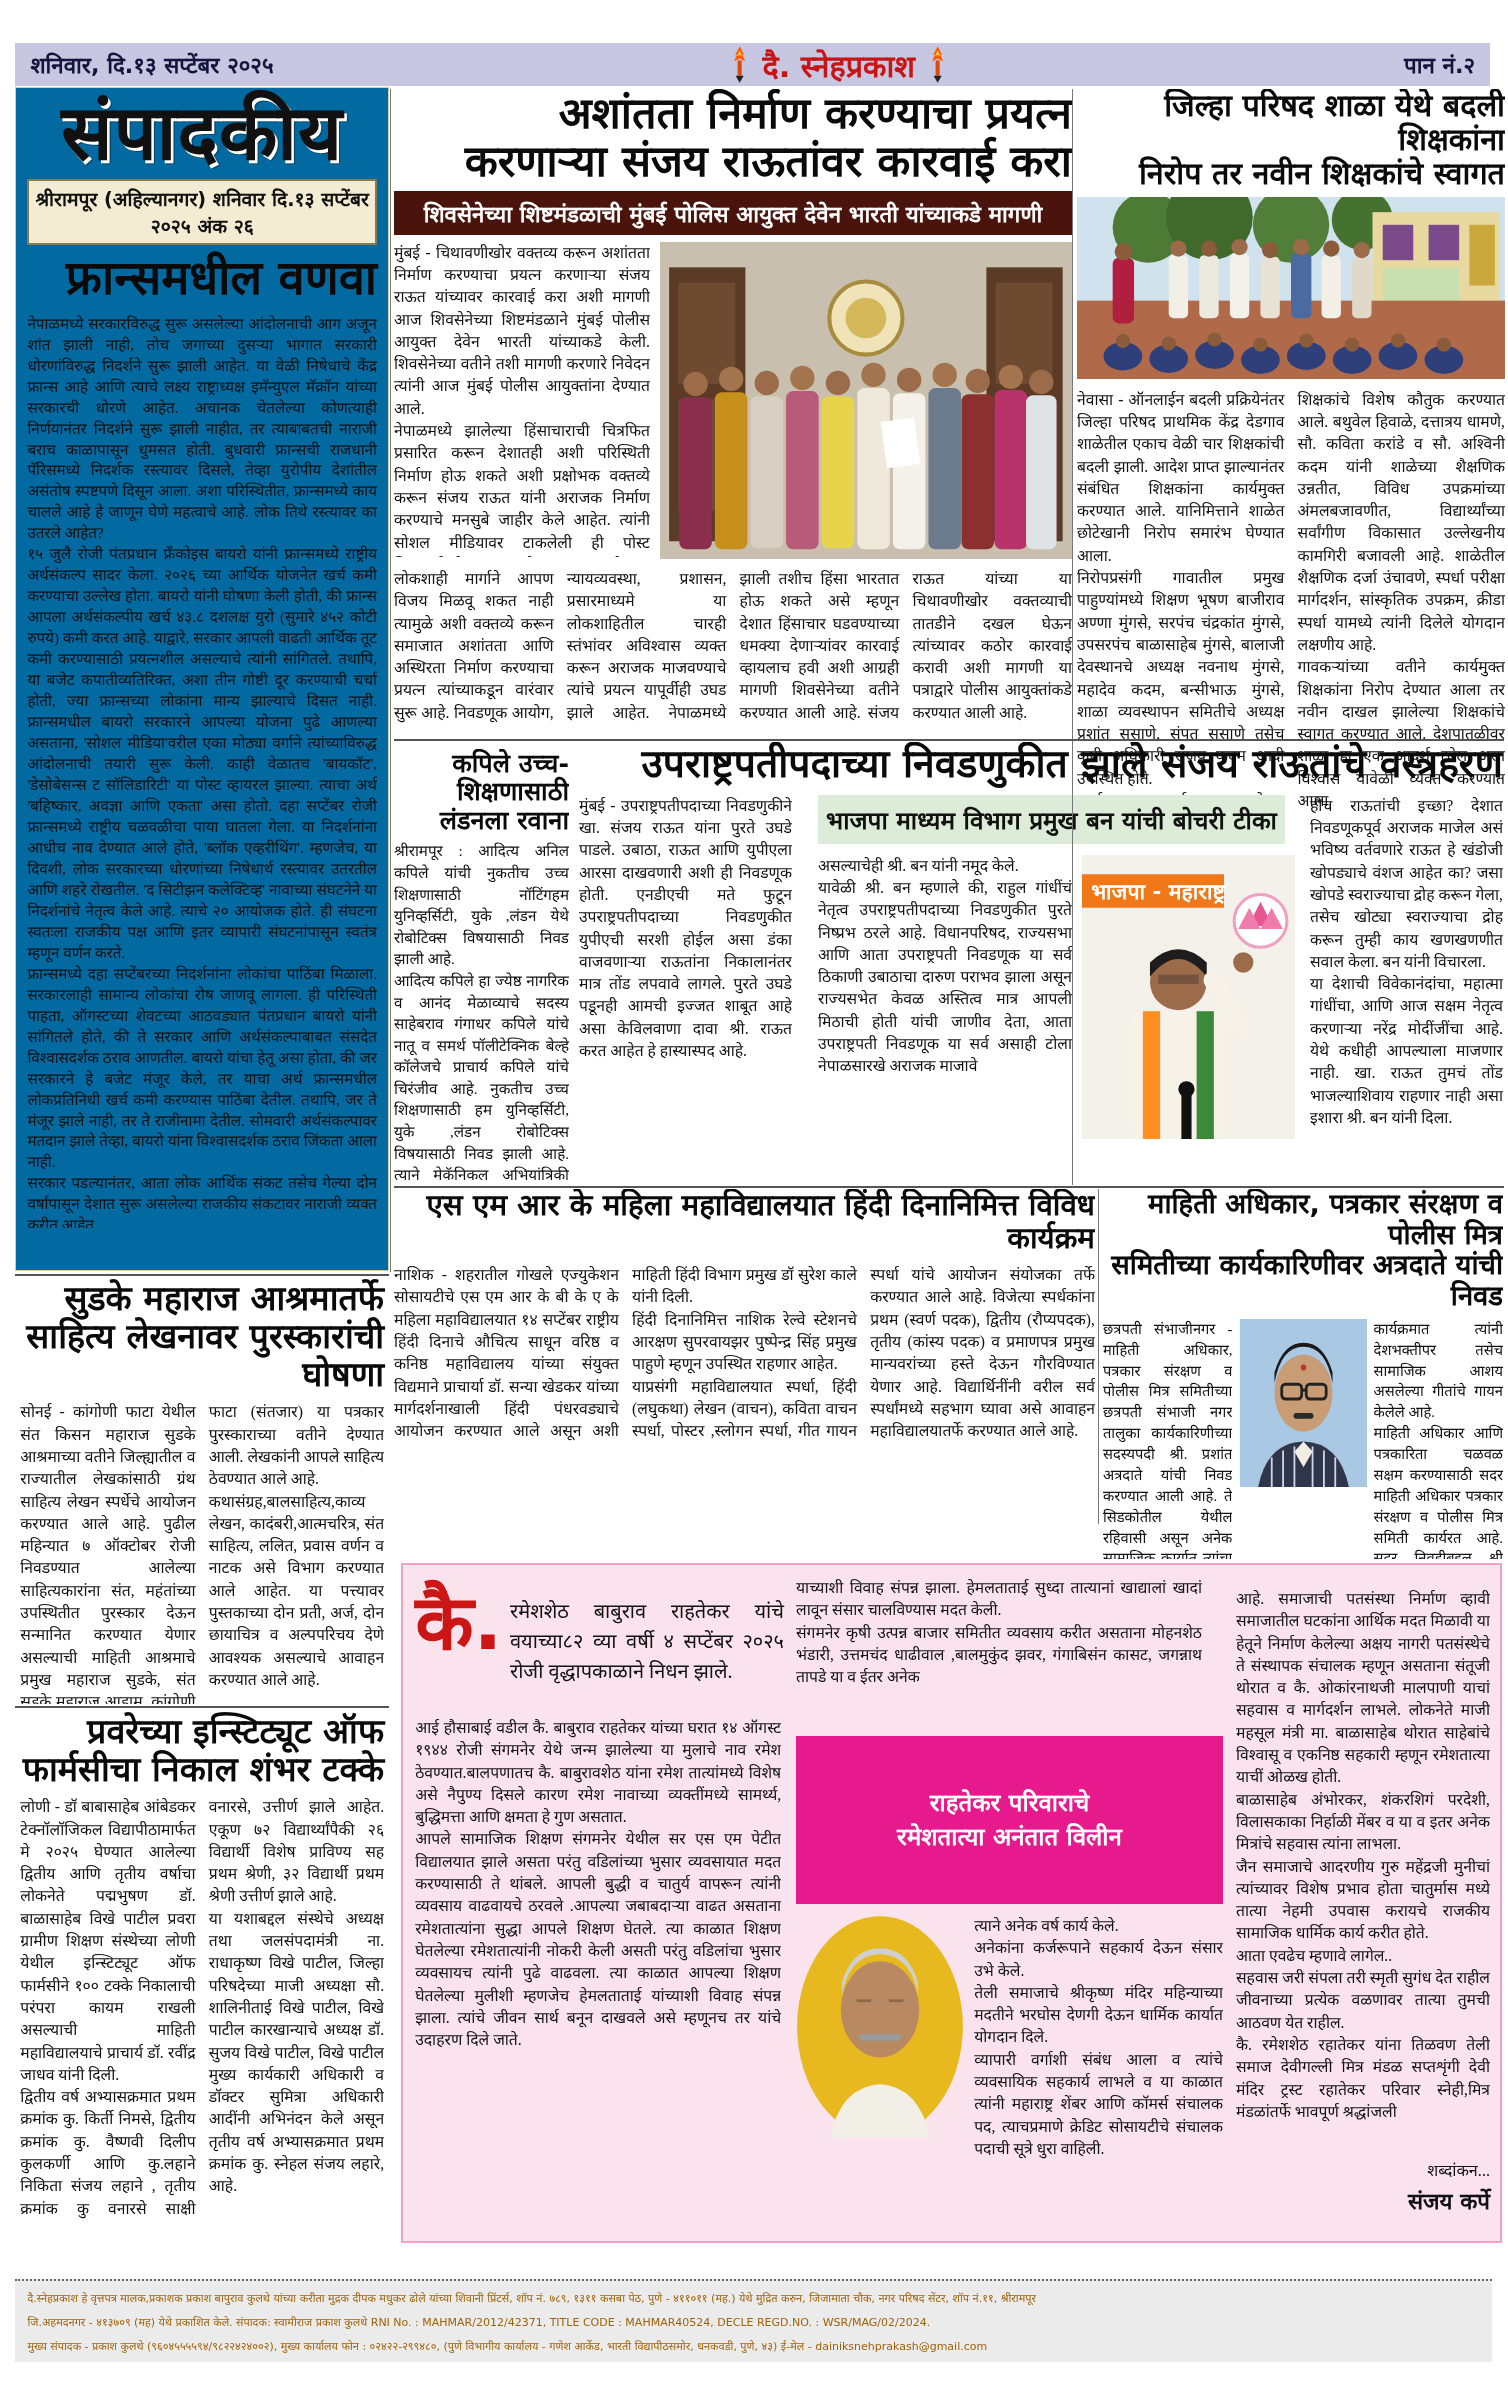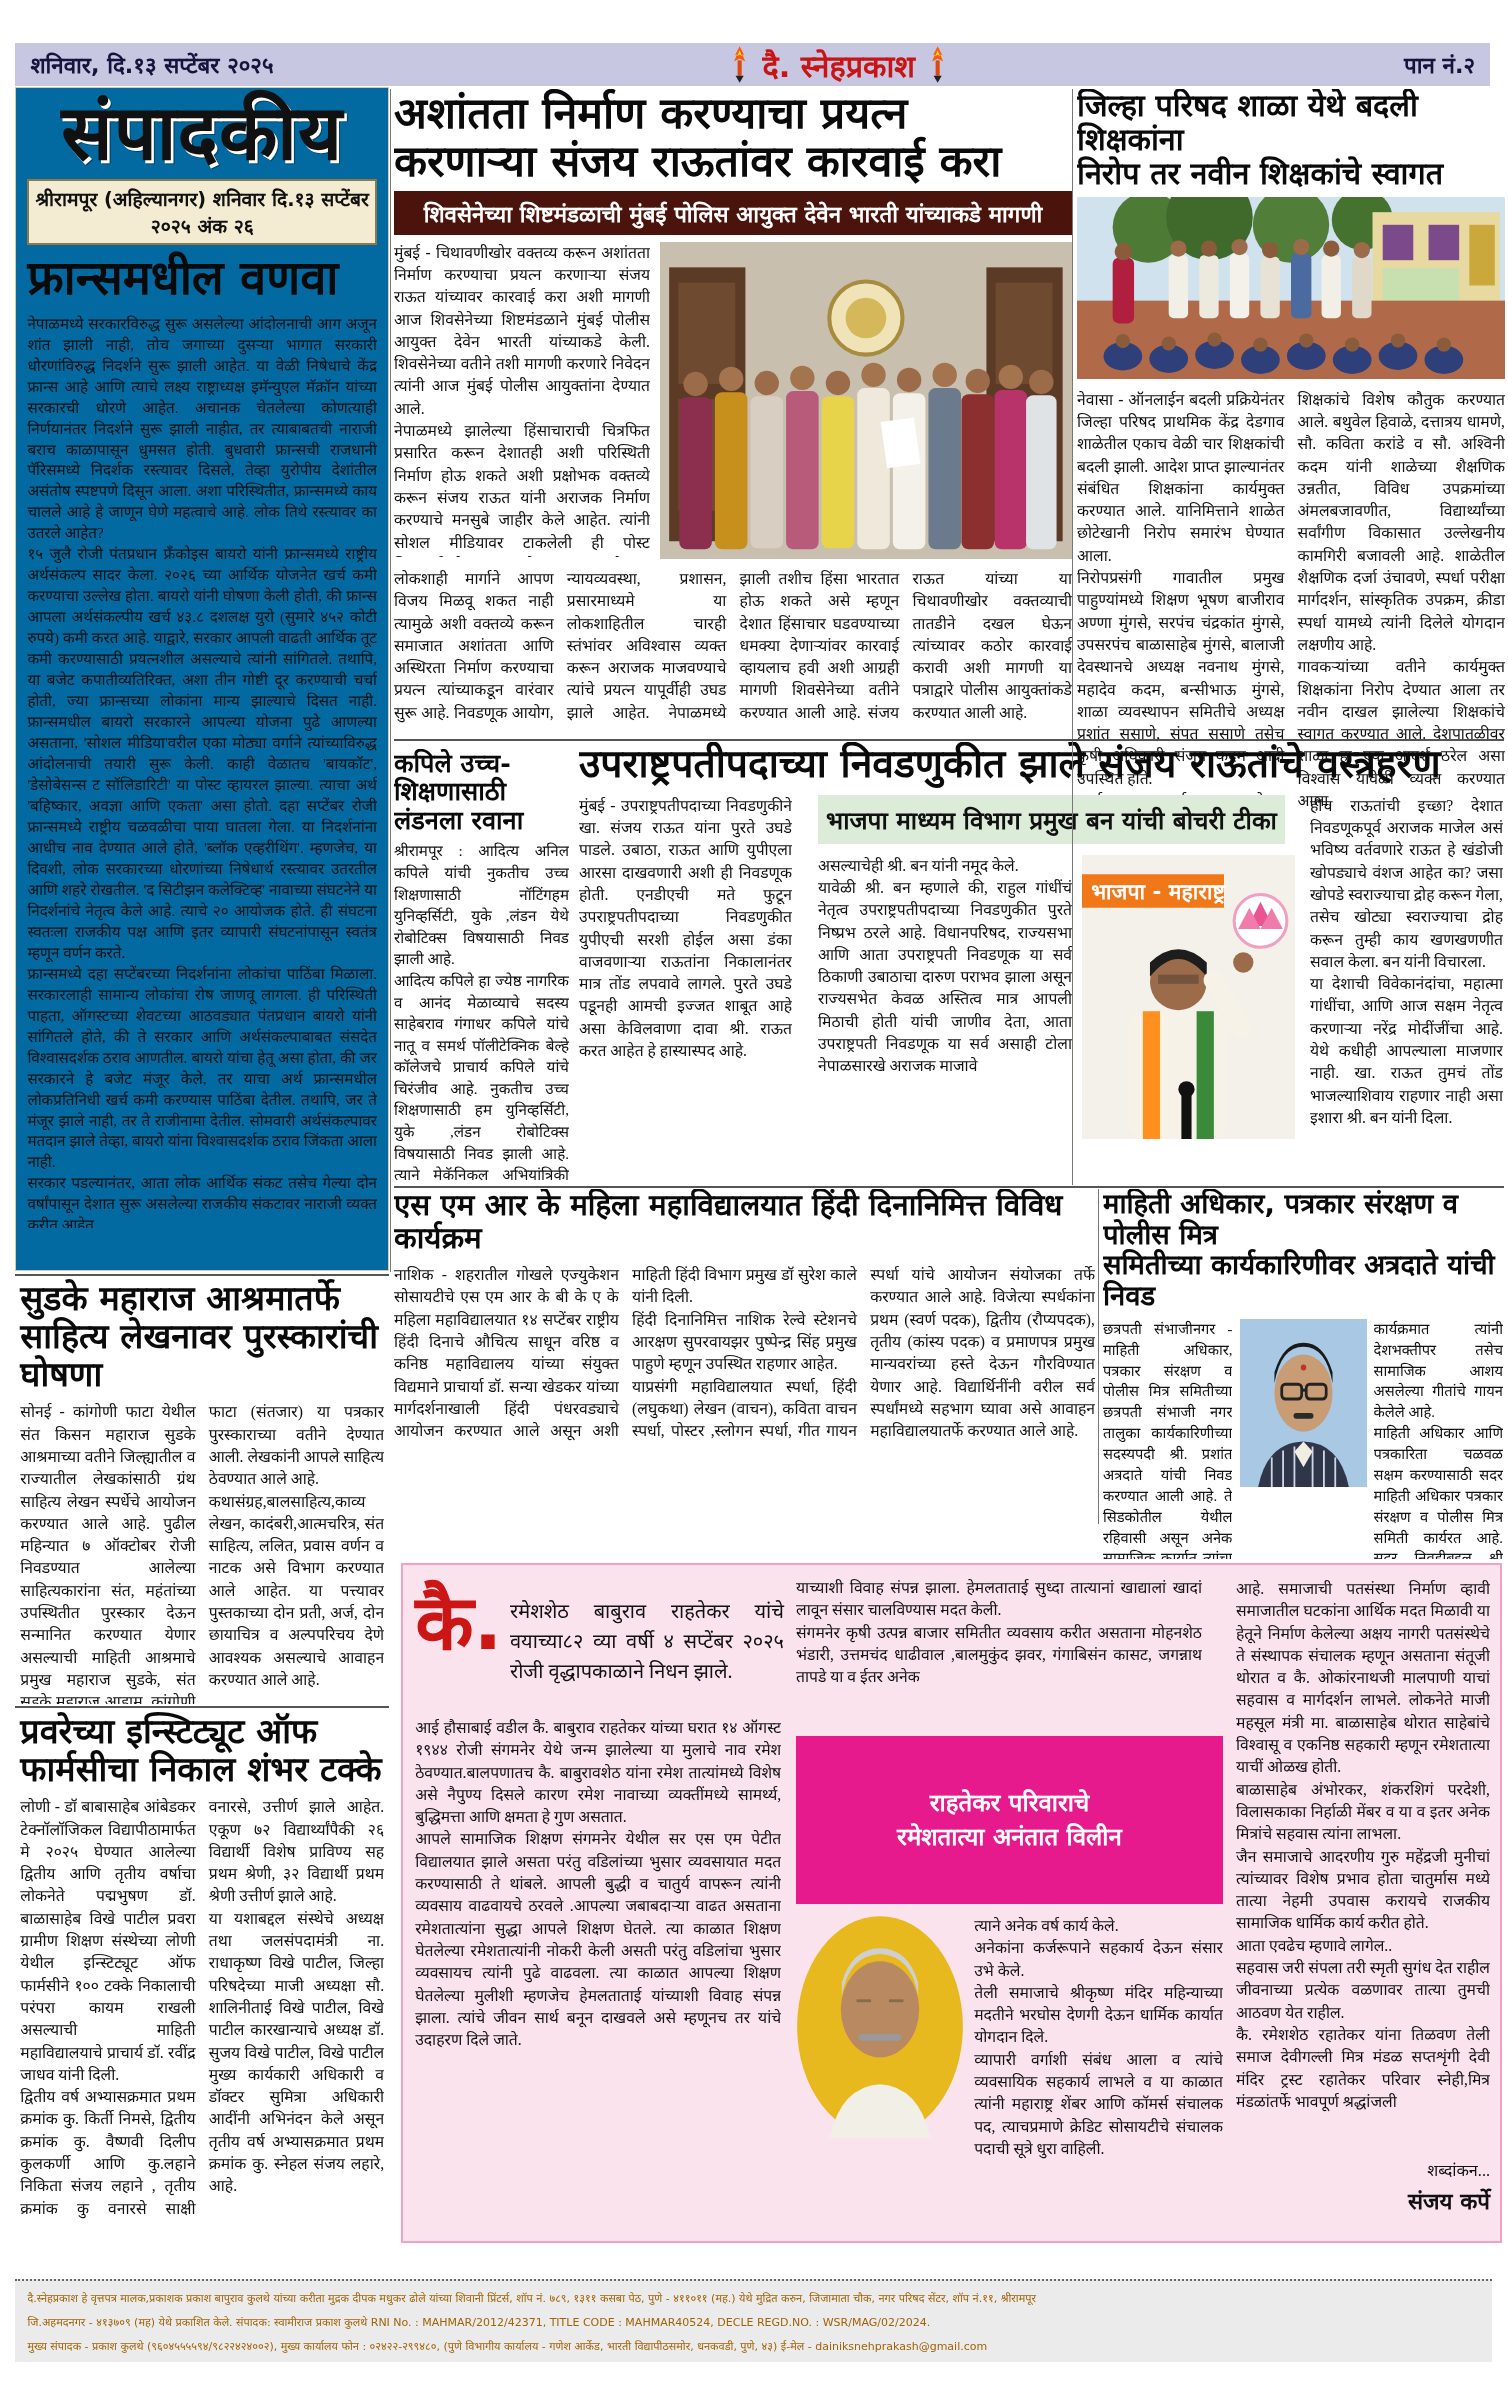--- a/index.html
+++ b/index.html
@@ -6,21 +6,21 @@
   #page{position:relative;width:1509px;height:2401px;background:#ffffff;overflow:hidden;
         font-family:"Liberation Serif","DejaVu Serif",serif;color:#111;}
   .abs{position:absolute;}
   
   #header-strip{left:15.2px;top:43px;width:1475px;height:43px;background:#c7c7e2;
     display:flex;align-items:center;justify-content:space-between;padding:0 15.2px;box-sizing:border-box;}
   #header-date,#page-number{font-size:22.3px;font-weight:bold;color:#14143c;font-family:"DejaVu Sans",sans-serif;}
   #brand-wrap{display:flex;align-items:center;gap:14.2px;}
   #brand-title{font-size:30.5px;font-weight:900;color:#c81414;font-family:"DejaVu Sans",sans-serif;}
   
-  .headline{font-family:"DejaVu Sans",sans-serif;font-weight:900;color:#0a0a0a;text-align:left;line-height:1.12;}
+  .headline{font-family:"DejaVu Sans",sans-serif;font-weight:900;color:#0a0a0a;text-align:right;line-height:1.12;}
   .body-txt{font-size:15.7px;line-height:1.42;text-align:justify;white-space:pre-line;overflow:hidden;}
   .rule-h{background:#555;height:1.5px;}
   .rule-v{background:#777;width:1px;}
   
   #editorial{left:15.2px;top:87px;width:374px;height:1184px;background:#0369a1;
      border:1px solid #d8cba0;box-sizing:border-box;padding:3px 11.2px;overflow:hidden;}
   #editorial-masthead{font-family:"DejaVu Sans",sans-serif;font-size:76px;font-weight:900;text-align:center;
      line-height:1.1;letter-spacing:1px;text-shadow:2.5px 2.5px 0 #ffffff,3.6px 3.6px 0 #00000055;}
   #issue-line-box{border:2px double #8a7a4a;background:#f4ecd2;margin:4.1px 0 7.1px 0;padding:4.1px 2px;
      font-size:19.3px;font-weight:bold;text-align:center;font-family:"DejaVu Sans",sans-serif;}
@@ -78,21 +78,21 @@
   #obit-intro{position:absolute;left:107px;top:30.5px;width:274px;font-size:20px;line-height:1.5;
      text-align:justify;white-space:pre-line;}
   #obit-col1{position:absolute;left:12.2px;top:152px;width:366px;height:508px;font-size:15.7px;}
   #obit-col2top{position:absolute;left:393px;top:12.2px;width:406px;height:152px;font-size:15.7px;}
   #obit-banner{position:absolute;left:393px;top:171px;width:427px;height:168px;background:#e61a8c;
      color:#ffffff;display:flex;flex-direction:column;align-items:center;justify-content:center;gap:7.1px;}
   #obit-banner .bl{font-family:"DejaVu Sans",sans-serif;font-weight:900;font-size:24px;line-height:1.1;}
   #obit-photo-row{position:absolute;left:393px;top:350px;width:427px;height:315px;display:flex;gap:10.2px;}
   #photo-obit{flex:none;width:168px;height:223px;}
   #obit-col2b{flex:1;font-size:15.7px;}
-  #obit-col3{position:absolute;left:833px;top:13px;width:254px;height:579px;font-size:15.7px;}
+  #obit-col3{position:absolute;left:833px;top:23px;width:254px;height:579px;font-size:15.7px;}
   #obit-sign{position:absolute;left:833px;top:594px;width:254px;text-align:right;}
   #obit-sign-label{font-size:16.2px;}
   #obit-sign-name{font-size:22.3px;font-weight:900;font-family:"DejaVu Sans",sans-serif;margin-top:4.1px;}
   
   #footer{left:15.2px;top:2279px;width:1477px;height:83px;background:#ebebeb;border-top:2px dotted #666;
      padding:5.1px 12.2px;box-sizing:border-box;display:flex;flex-direction:column;justify-content:space-around;}
   .footer-line{font-size:11px;font-weight:normal;font-family:"DejaVu Sans",sans-serif;color:#a16207;
      white-space:nowrap;overflow:hidden;}
 </style>
 </head>

